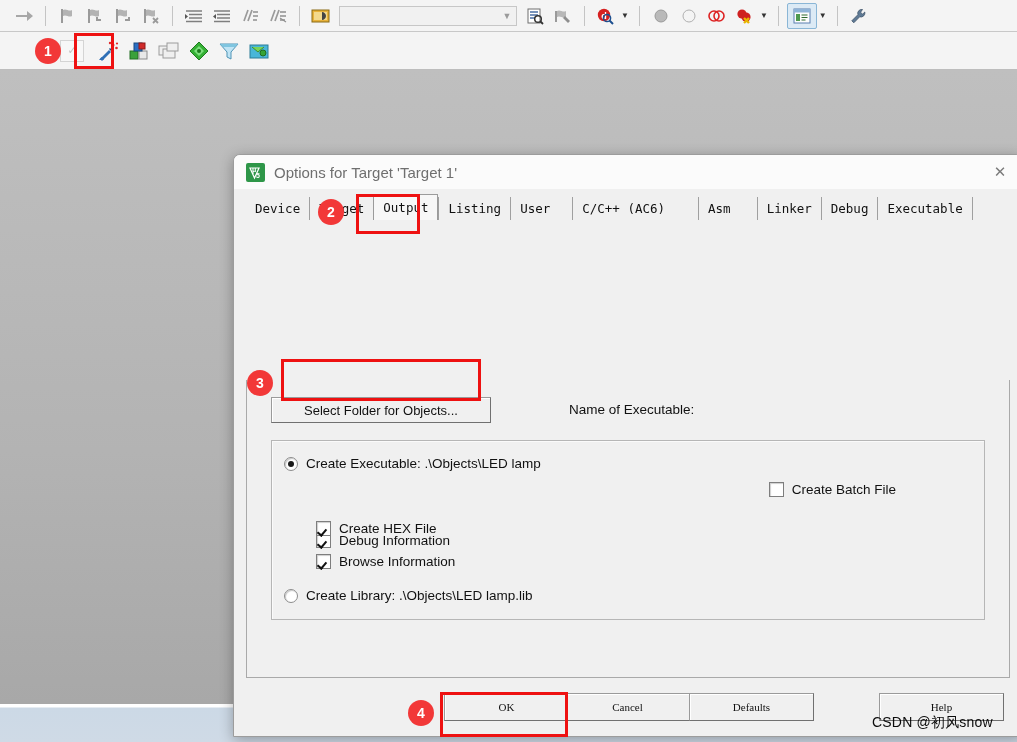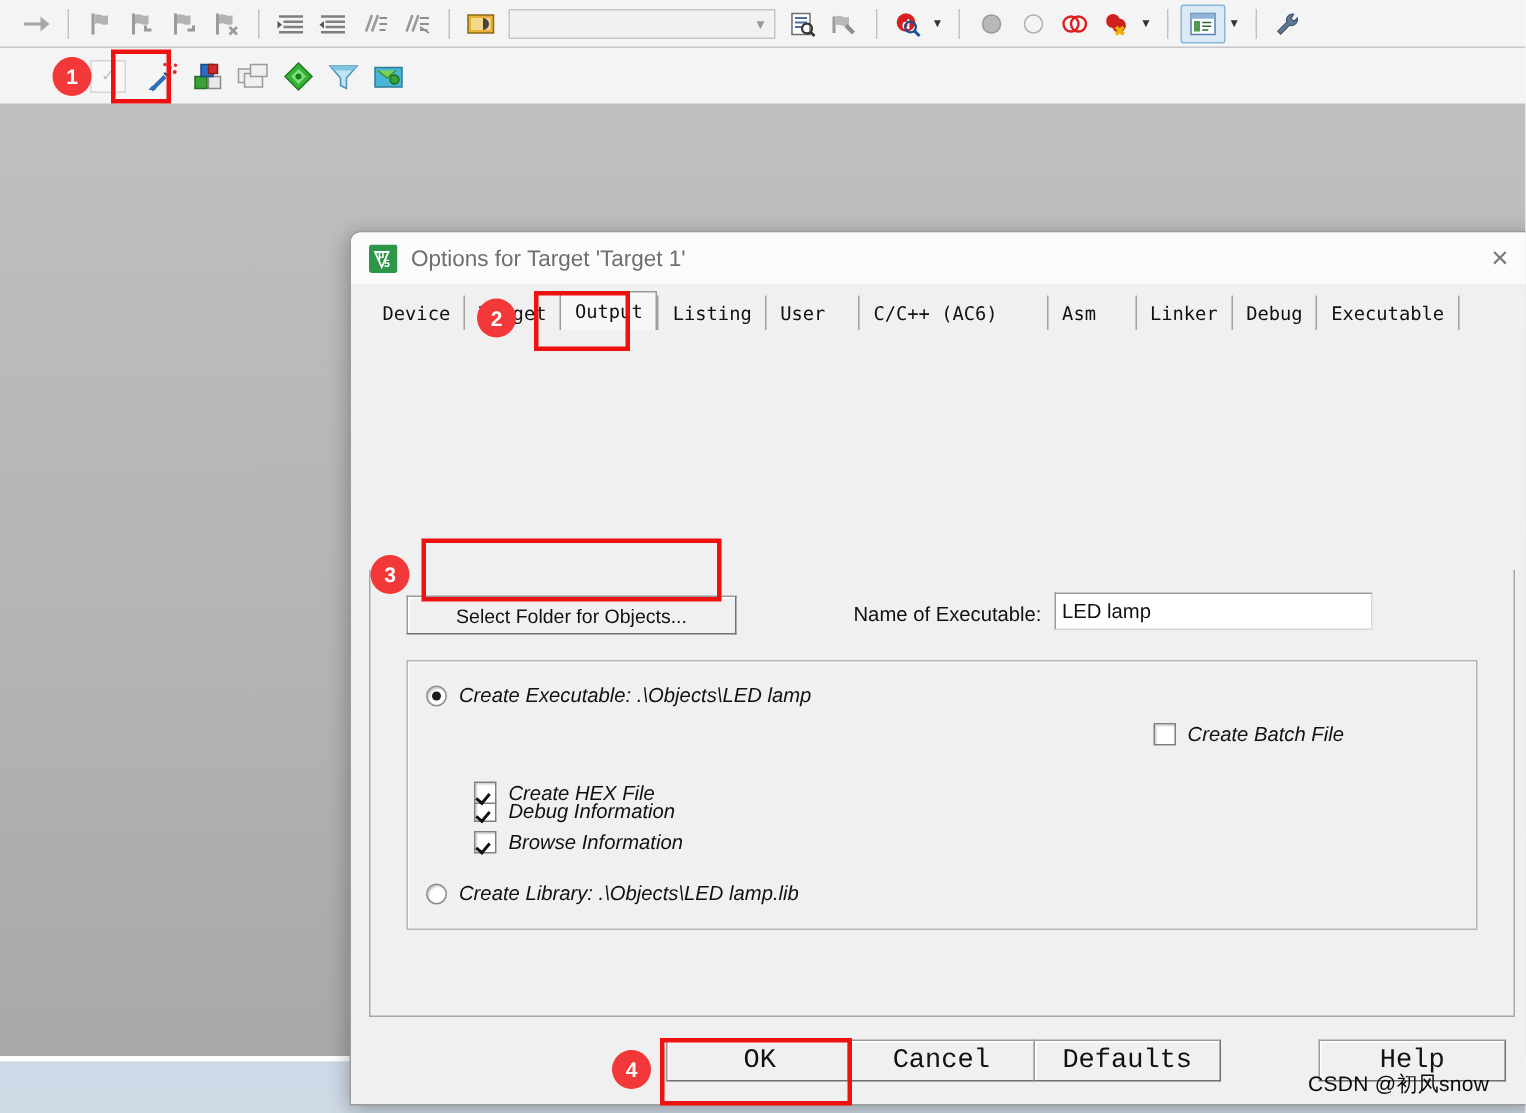--- a/index.html
+++ b/index.html
@@ -120,21 +120,21 @@
     box-sizing:border-box;display:flex;align-items:center;padding-left:4px;
     font-size:13.5px;color:#111;
   }
 
   .groupbox{
     position:absolute;left:24px;top:60px;right:24px;height:180px;
     border:1px solid #b6b6b6;background:#f0f0f0;
     box-shadow:inset 1px 1px 0 #fafafa;
     box-sizing:border-box;
   }
-  .optrow{position:absolute;display:flex;align-items:center;font-size:13.5px;color:#111;font-style:italic;}
+  .optrow{position:absolute;display:flex;align-items:center;font-size:13.5px;color:#111;}
 
   .radio{
     width:12px;height:12px;border-radius:50%;background:#ffffff;
     border:1px solid #8d8d8d;box-shadow:inset 1px 1px 1px #c9c9c9;
     margin-right:8px;position:relative;flex:none;
   }
   .radio.on::after{
     content:"";position:absolute;left:3px;top:3px;width:6px;height:6px;border-radius:50%;
     background:#1a1a1a;
   }
@@ -147,21 +147,21 @@
     content:"";position:absolute;left:2px;top:5px;width:4px;height:7px;
     border:solid #111;border-width:0 2px 2px 0;transform:rotate(40deg);
   }
 
   
   .footer{
     position:absolute;left:0;right:0;bottom:0;height:58px;
   }
   .fbtn{
     position:absolute;top:15px;height:28px;width:125px;
-    font-family:Liberation Mono, monospace;font-size:18px;
+    font-family:Liberation Serif, serif;font-size:11px;
   }
   .fbtn.help{width:125px;}
 
   .watermark{
     position:absolute;left:872px;top:714px;font-size:14px;color:#000000;
     font-family:"Liberation Sans", sans-serif;white-space:nowrap;opacity:.95;
     letter-spacing:.2px;
   }
 
   
@@ -440,21 +440,20 @@
       <div class="tab">Executable</div>
       <div class="tab" style="flex:1;border-left:1px solid #a0a0a0;"></div>
     </div>
 
     <div class="tabbody">
 
       <div class="btn3d select-folder">Select Folder for Objects...</div>
 
       <div class="lbl-exec">Name of Executable:</div>
 
-      <div class="exec-input">LED lamp</div>
 
       <div class="groupbox">
 
         <div class="optrow" style="left:12px;top:15px;">
           <span class="radio on"></span>
           <span>Create Executable:  .\Objects\LED lamp</span>
         </div>
 
         <div class="optrow" style="left:44px;top:47px;margin-top:45px;">
           <span class="cbx on"></span>

